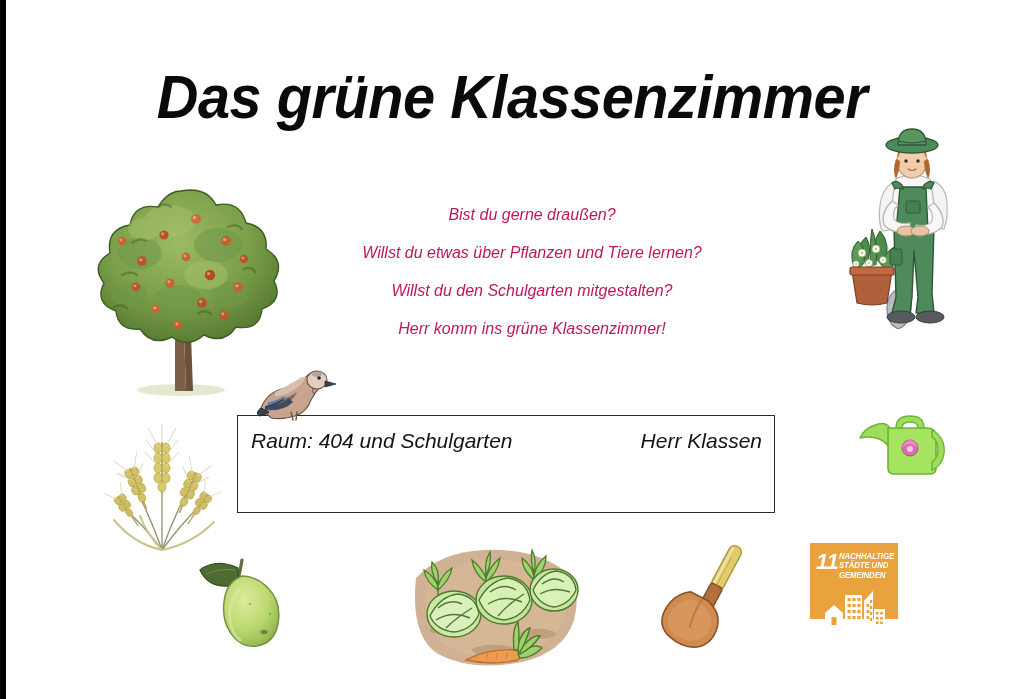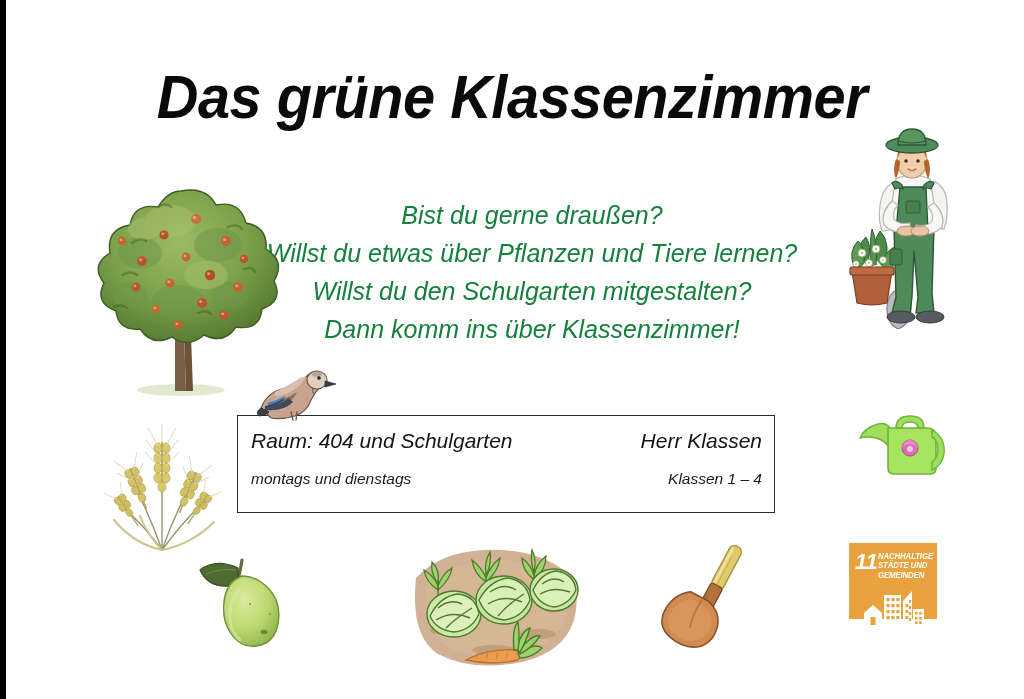--- a/index.html
+++ b/index.html
@@ -45,23 +45,23 @@
   
   #body-lines {
     position: absolute;
     left: 262px;
     top: 196px;
     width: 540px;
     text-align: center;
   }
   #body-lines .line {
     font-family: "Liberation Sans", sans-serif;
-    font-size: 25px;
+    font-size: 16px;
     line-height: 38px;
-    color: #15803d;
+    color: #be185d;
     white-space: nowrap;
   }
 
   
   #info-box {
     position: absolute;
     left: 237px;
     top: 415px;
     width: 538px;
     height: 98px;
@@ -96,21 +96,21 @@
   
   .art { position: absolute; }
   #art-tree      { left: 78px;  top: 183px; width: 206px; height: 216px; }
   #art-gardener  { left: 848px; top: 121px; width: 128px; height: 208px; }
   #art-bird      { left: 253px; top: 362px; width: 88px;  height: 62px; }
   #art-wheat     { left: 96px;  top: 424px; width: 132px; height: 128px; }
   #art-can       { left: 856px; top: 412px; width: 96px;  height: 72px; }
   #art-pear      { left: 186px; top: 546px; width: 116px; height: 112px; }
   #art-bed       { left: 406px; top: 526px; width: 178px; height: 152px; }
   #art-shovel    { left: 654px; top: 538px; width: 114px; height: 120px; }
-  #art-sdg       { left: 849px; top: 543px; width: 88px;  height: 76px; }
+  #art-sdg       { left: 810px; top: 543px; width: 88px;  height: 76px; }
 
   .sdg-wrap {
     width: 100%; height: 100%;
     background: #E9A33E;
     position: relative;
   }
   .sdg-num {
     position: absolute;
     left: 6px; top: 8px;
     font-family: "Liberation Sans", sans-serif;
@@ -143,31 +143,27 @@
 <div id="poster">
 
   <div class="edge-bar-left"></div>
 
   <div id="title">Das grüne Klassenzimmer</div>
 
   <div id="body-lines">
     <div class="line">Bist du gerne draußen?</div>
     <div class="line">Willst du etwas über Pflanzen und Tiere lernen?</div>
     <div class="line">Willst du den Schulgarten mitgestalten?</div>
-    <div class="line">Dann komm ins über Klassenzimmer!</div>
+    <div class="line">Herr komm ins grüne Klassenzimmer!</div>
   </div>
 
   <div id="info-box">
     <div class="row primary">
       <span class="info-primary-text">Raum: 404 und Schulgarten</span>
       <span class="info-primary-text">Herr Klassen</span>
-    </div>
-    <div class="row secondary">
-      <span class="info-secondary-text">montags und dienstags</span>
-      <span class="info-secondary-text">Klassen 1 – 4</span>
     </div>
   </div>
 
   <div class="art" id="art-tree">
     <svg viewBox="0 0 206 216" width="206" height="216">
       <defs>
         <radialGradient id="gfoliage" cx="45%" cy="35%" r="70%">
           <stop offset="0%" stop-color="#9dba62"></stop>
           <stop offset="55%" stop-color="#7ba04a"></stop>
           <stop offset="100%" stop-color="#53762f"></stop>

